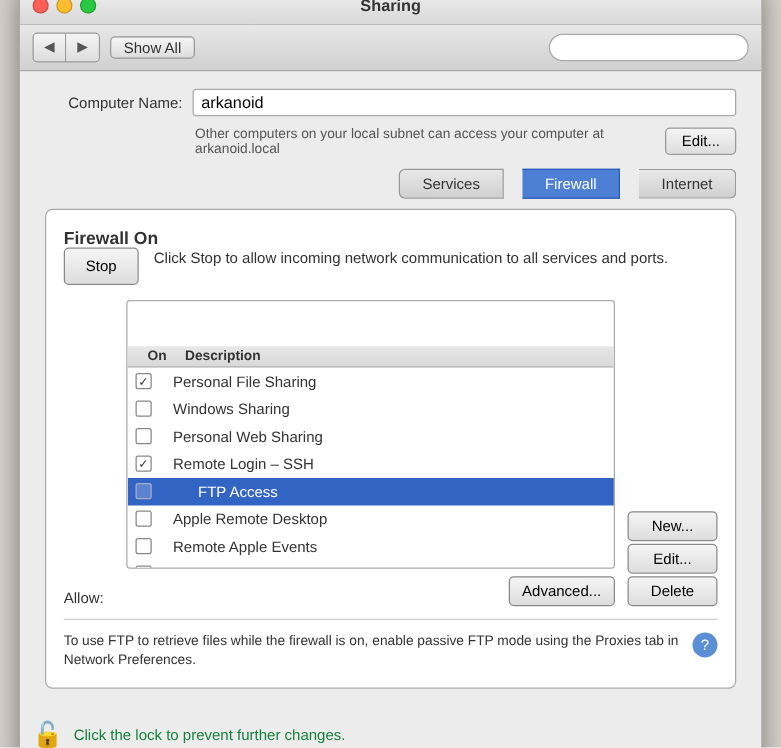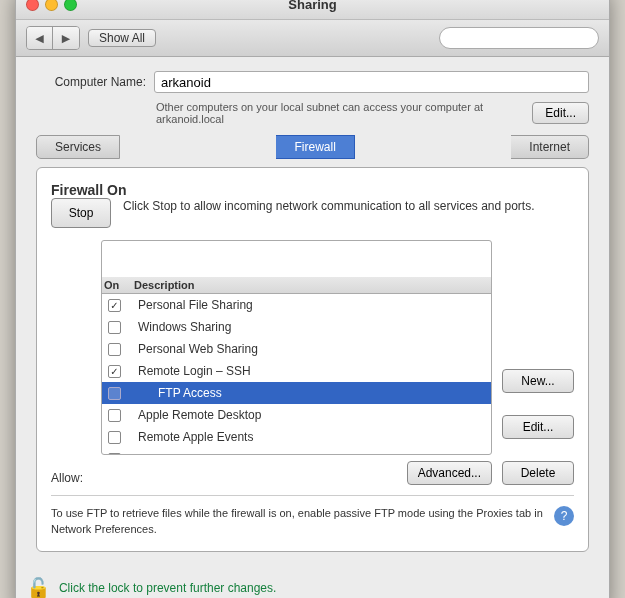--- a/index.html
+++ b/index.html
@@ -141,23 +141,23 @@
       height: 22px;
       padding: 0 12px;
       background: linear-gradient(to bottom, #f5f5f5, #ddd);
       border: 1px solid #999;
       border-radius: 4px;
       cursor: pointer;
       font-size: 12px;
     }
     .tabs-container {
       display: flex;
-      justify-content: space-between;
+      justify-content: flex-end;
       margin: 10px 0 8px;
-      gap: 0;
+      gap: 15px;
     }
     .tab {
       height: 24px;
       padding: 0 18px;
       background: linear-gradient(to bottom, #e8e8e8, #d0d0d0);
       border: 1px solid #999;
       cursor: pointer;
       font-size: 12px;
       display: flex;
       align-items: center;
@@ -219,21 +219,21 @@
     .allow-list-container {
       flex: 1;
       border: 1px solid #aaa;
       border-radius: 3px;
       overflow: hidden;
     }
     .allow-list-header {
       display: flex;
       background: linear-gradient(to bottom, #e8e8e8, #d8d8d8);
       border-bottom: 1px solid #aaa;
-      padding: 2px 2px;
+      padding: 2px 16px;
       font-size: 11px;
       font-weight: bold;
       color: #333;
       margin-top: 36px;
     }
     .col-on { width: 30px; }
     .col-desc { flex: 1; }
     .allow-list {
       max-height: 160px;
       overflow-y: auto;
@@ -273,21 +273,21 @@
       font-size: 10px;
     }
     .list-item.selected .check-box {
       background: rgba(255,255,255,0.2);
     }
     .item-col-on { width: 30px; display: flex; align-items: center; }
     .item-col-desc { flex: 1; }
     .list-buttons {
       display: flex;
       flex-direction: column;
-      gap: 22px;
+      gap: 2px;
     }
     .list-action-btn {
       height: 24px;
       width: 72px;
       background: linear-gradient(to bottom, #f5f5f5, #ddd);
       border: 1px solid #888;
       border-radius: 4px;
       cursor: pointer;
       font-size: 12px;
     }

